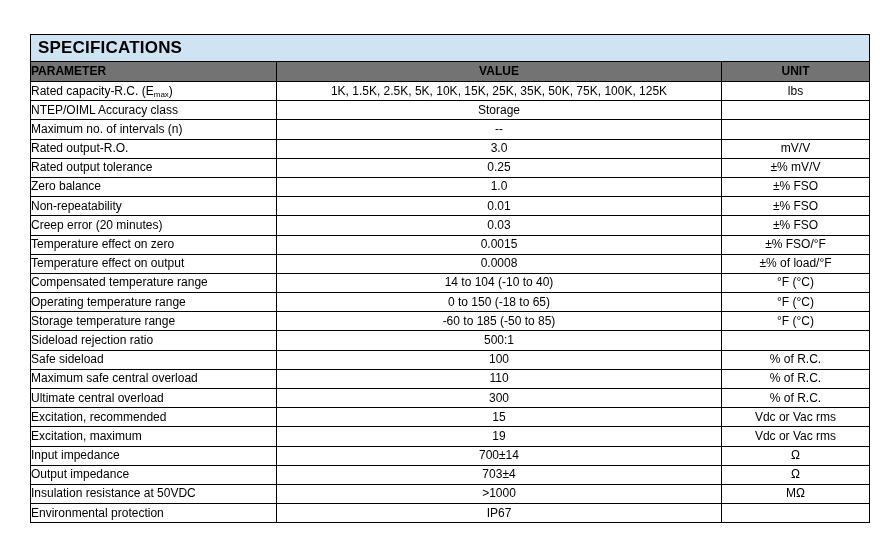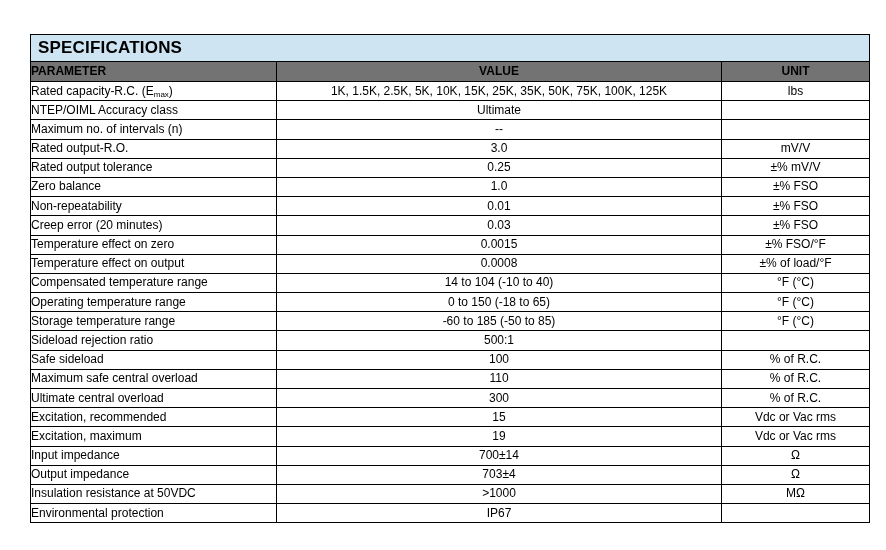--- a/index.html
+++ b/index.html
@@ -89,21 +89,21 @@
         </tr>
       </thead>
       <tbody id="spec-body">
           <tr>
             <td class="param">Rated capacity-R.C. (E<sub>max</sub>)</td>
             <td class="value">1K, 1.5K, 2.5K, 5K, 10K, 15K, 25K, 35K, 50K, 75K, 100K, 125K</td>
             <td class="unit">lbs</td>
           </tr>
           <tr>
             <td class="param">NTEP/OIML Accuracy class</td>
-            <td class="value">Ultimate</td>
+            <td class="value">Storage</td>
             <td class="unit"></td>
           </tr>
           <tr>
             <td class="param">Maximum no. of intervals (n)</td>
             <td class="value">--</td>
             <td class="unit"></td>
           </tr>
           <tr>
             <td class="param">Rated output-R.O.</td>
             <td class="value">3.0</td>

